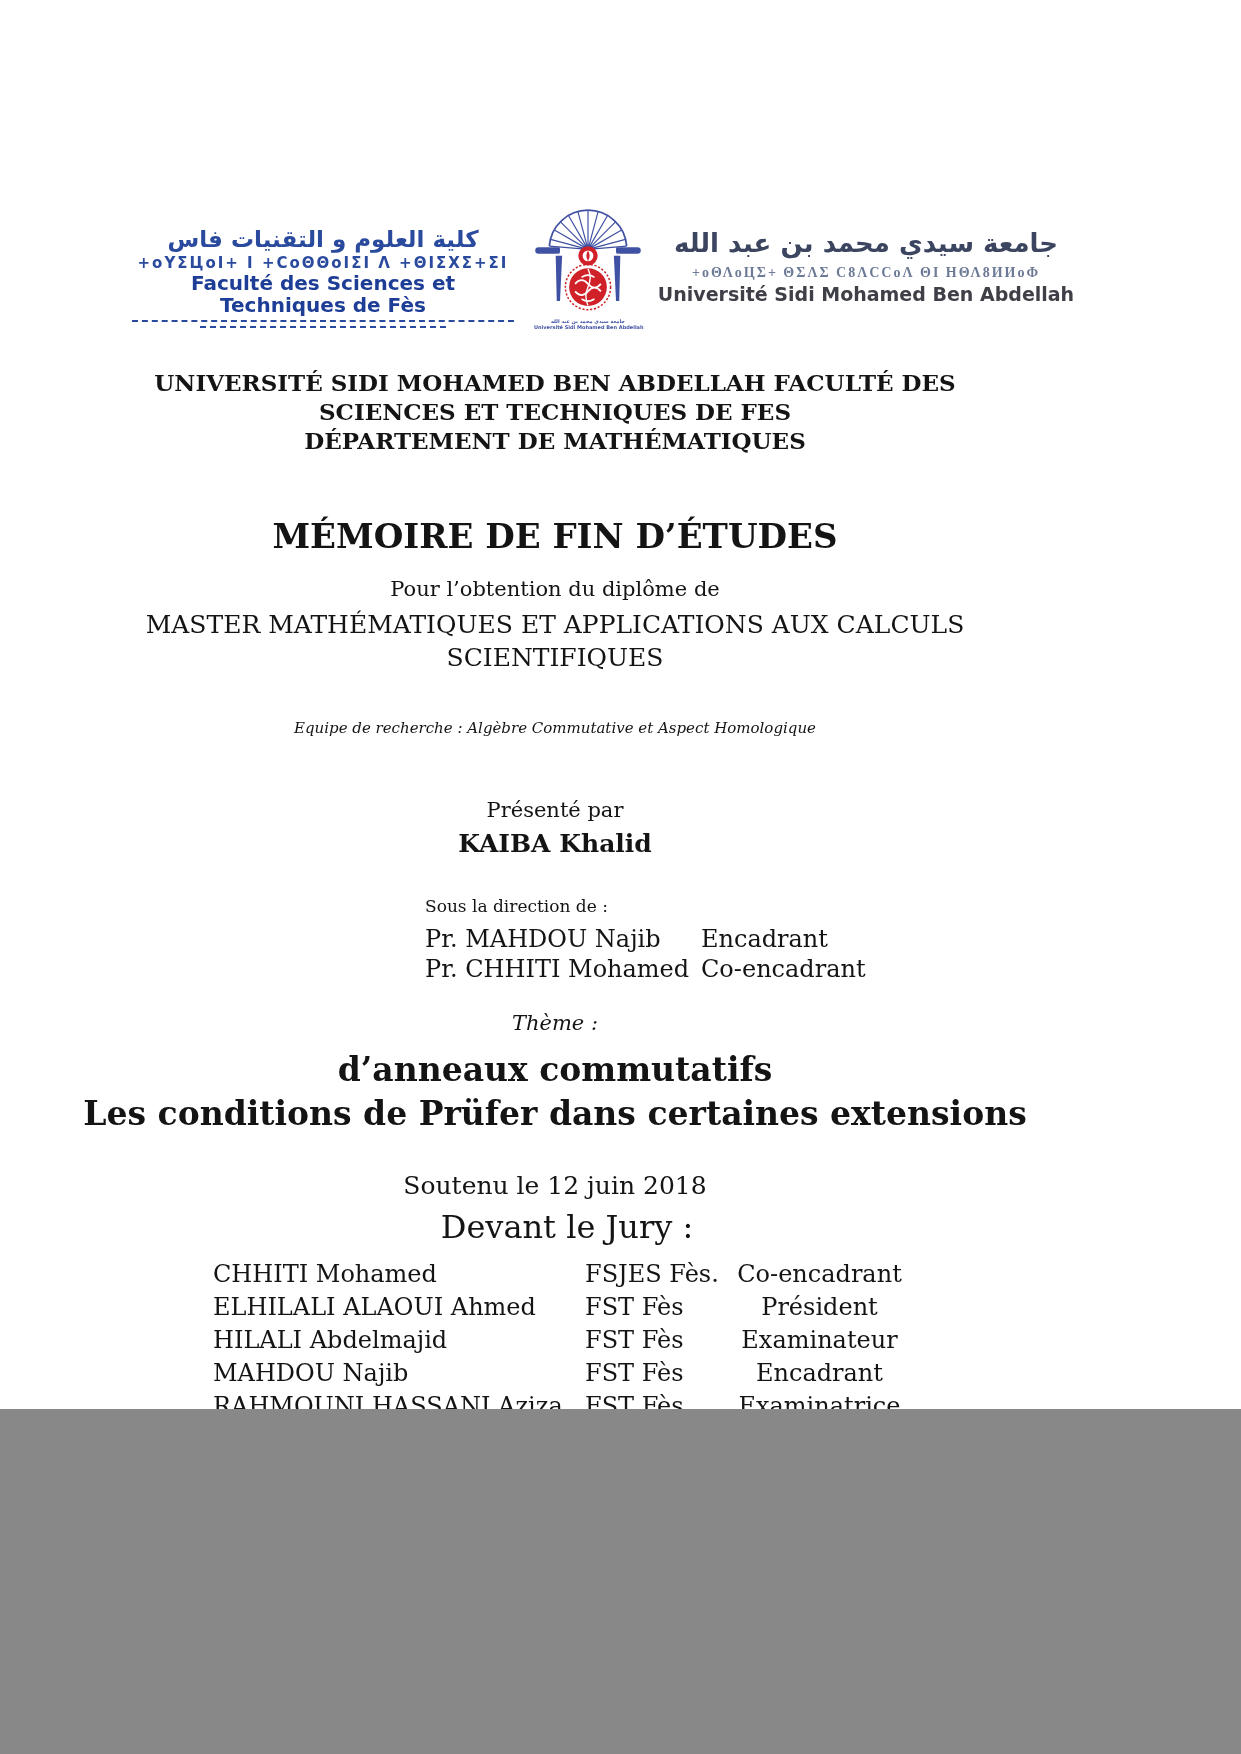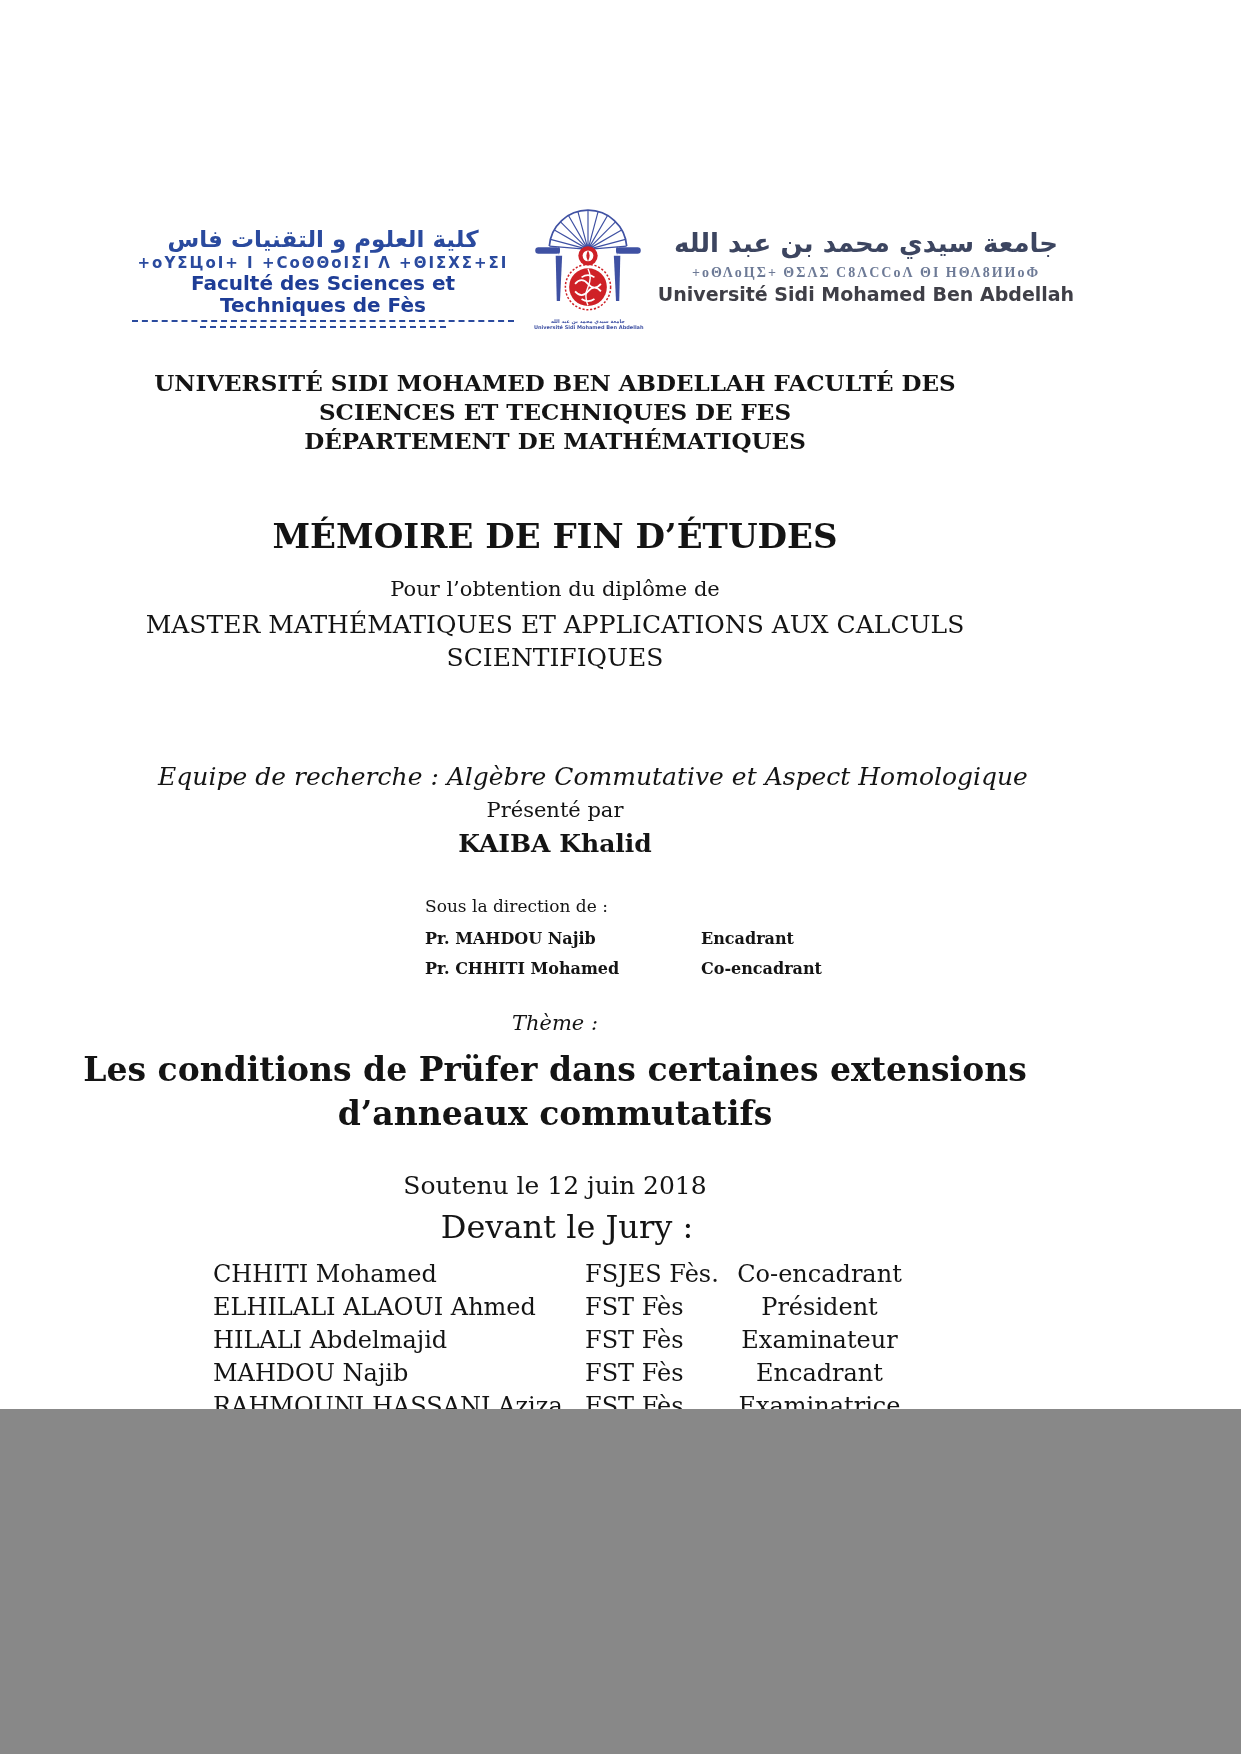--- a/index.html
+++ b/index.html
@@ -28,25 +28,25 @@
               font-family:"DejaVu Sans","Liberation Sans",sans-serif;}
   .logo-right .ar{font-size:26px;font-weight:bold;line-height:30px;color:#3c4560;direction:rtl;}
   .logo-right .tif{font-size:14px;font-weight:bold;letter-spacing:2px;line-height:17px;color:#6d7a96;margin-top:6px;font-family:Liberation Serif, serif;}
   .logo-right .fr{font-size:19px;font-weight:bold;line-height:22px;color:#3f3f47;margin-top:2px;}
   
   .col{position:absolute;left:0;width:1110px;text-align:center;}
   .univ-header{top:368px;font-size:23px;font-weight:bold;line-height:29px;}
   .memoire{top:516px;font-size:34px;font-weight:bold;}
   .obtention{top:577px;font-size:21px;}
   .master{top:608px;font-size:25px;line-height:33px;}
-  .equipe{top:762px;font-size:25px;font-style:italic;margin-left:38px;}
+  .equipe{top:719px;font-size:15px;font-style:italic;}
   .presente{top:798px;font-size:21px;}
   .author{top:829px;font-size:25px;font-weight:bold;}
   .sous{position:absolute;left:425px;top:896px;font-size:17px;}
-  .direction{position:absolute;left:425px;top:924px;font-size:16px;font-weight:bold;}
+  .direction{position:absolute;left:425px;top:924px;font-size:24px;font-weight:normal;}
   .direction .drow{display:grid;grid-template-columns:276px auto;height:30px;line-height:30px;text-align:left;}
   .theme-label{top:1011px;font-size:21px;font-style:italic;}
   .theme-title{top:1048px;font-size:33px;font-weight:bold;line-height:44px;}
   .soutenu{top:1171px;font-size:25px;}
   .devant{top:1208px;font-size:32px;padding-left:12px;}
   .jury{position:absolute;left:213px;top:1258px;font-size:24px;}
   .jury .jrow{display:grid;grid-template-columns:372px 152px 165px;height:33px;line-height:33px;}
   .jury .jname,.jury .jaff{text-align:left;}
   .jury .jrole{text-align:center;}
 </style>
@@ -120,22 +120,22 @@
       <span>Encadrant</span>
     </div>
     <div class="drow">
       <span>Pr. CHHITI Mohamed</span>
       <span>Co-encadrant</span>
     </div>
   </div>
 
   <div class="col theme-label">Thème :</div>
   <div class="col theme-title">
+    <div>d’anneaux commutatifs</div>
     <div>Les conditions de Prüfer dans certaines extensions</div>
-    <div>d’anneaux commutatifs</div>
   </div>
 
   <div class="col soutenu">Soutenu le 12 juin 2018</div>
   <div class="col devant">Devant le Jury :</div>
 
   <div class="jury">
     <div class="jrow">
       <span class="jname">CHHITI Mohamed</span>
       <span class="jaff">FSJES Fès.</span>
       <span class="jrole">Co-encadrant</span>

